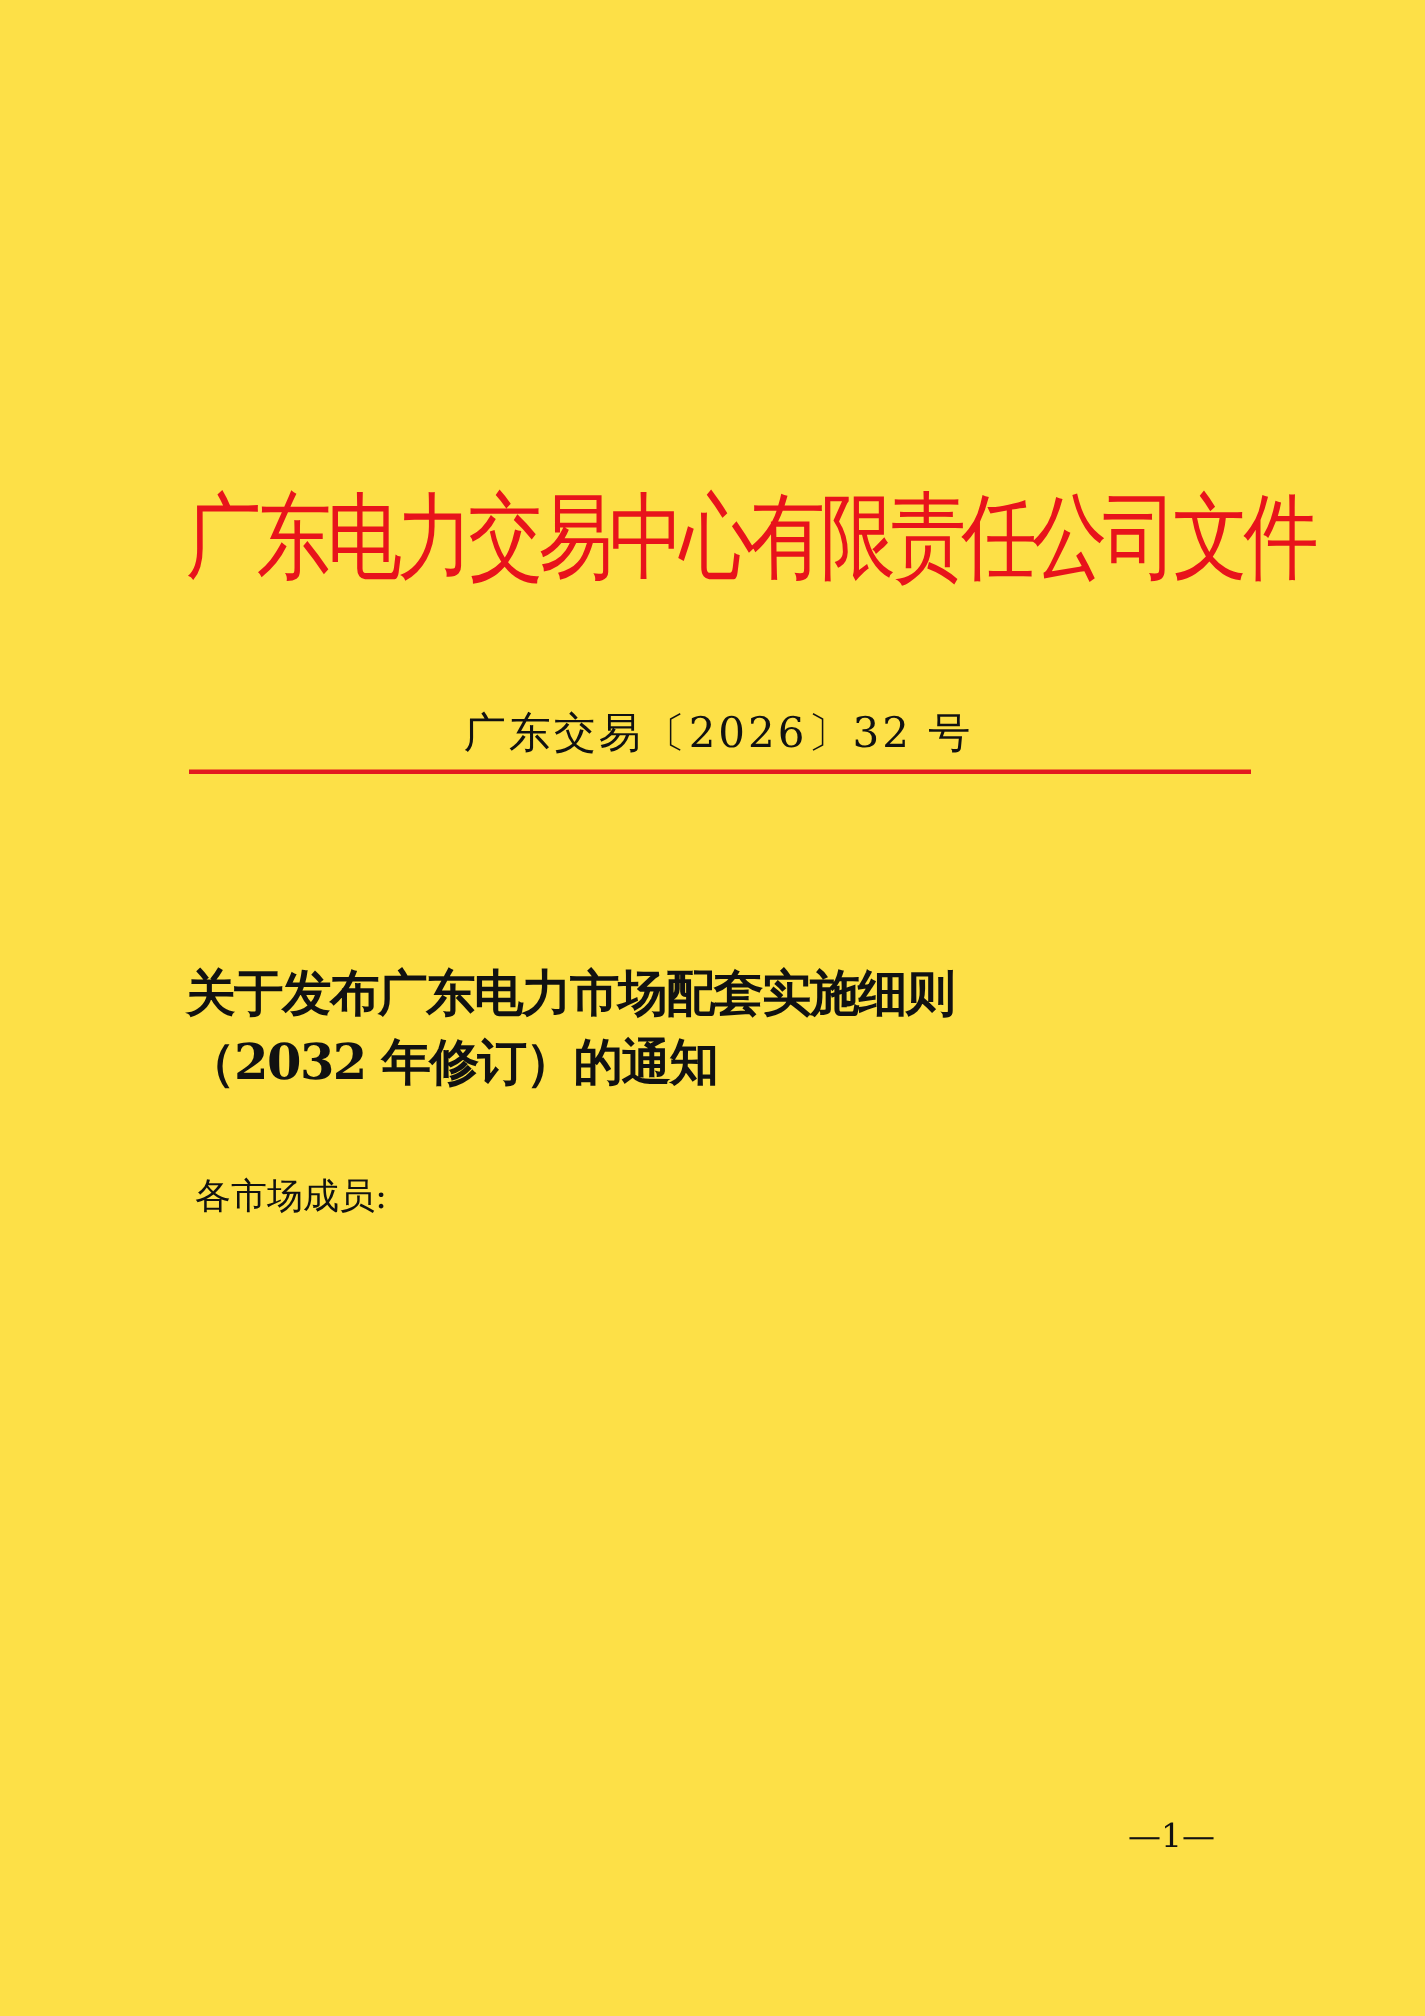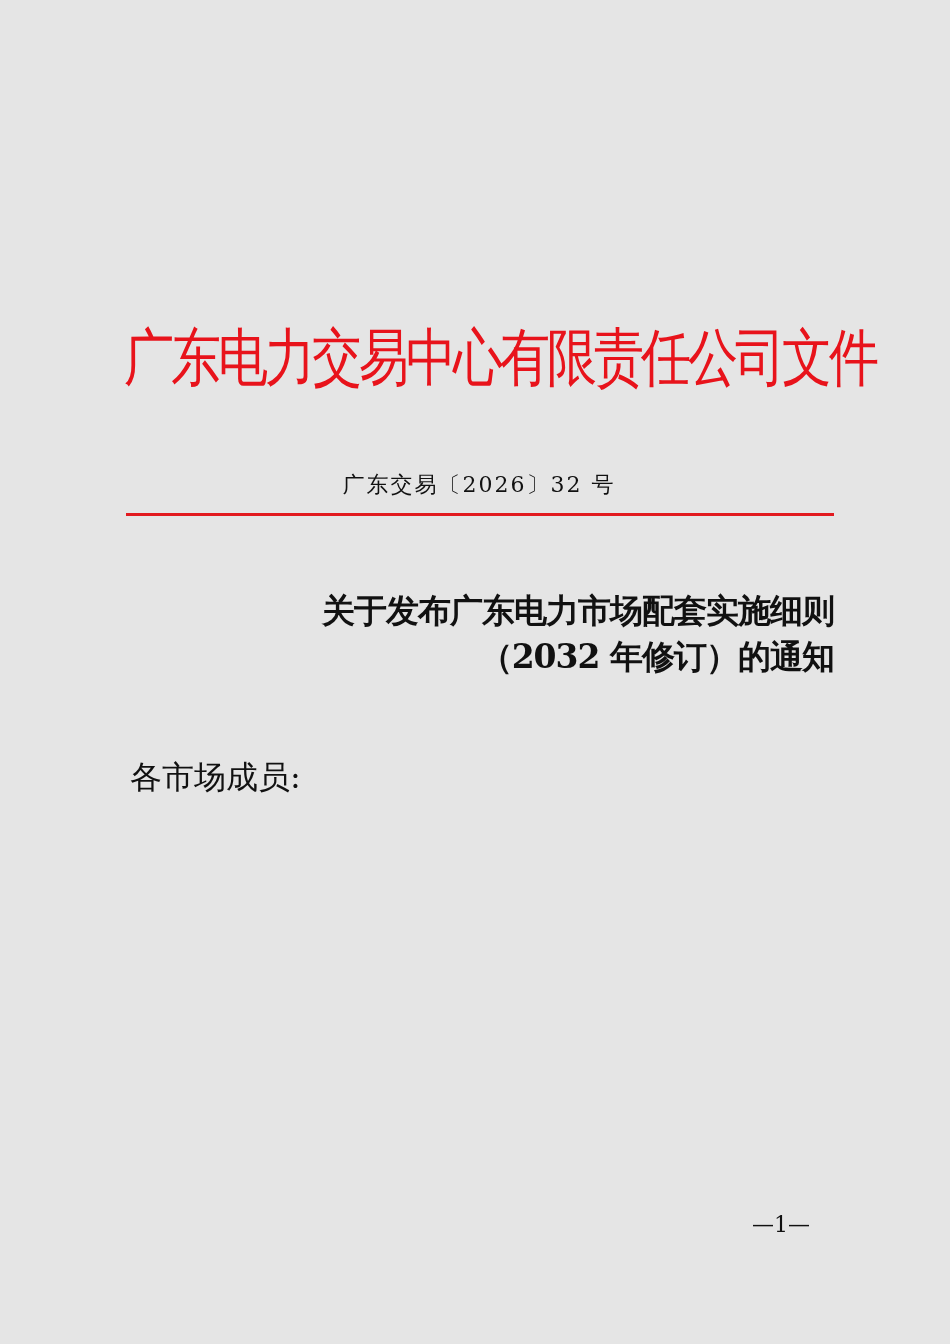--- a/index.html
+++ b/index.html
@@ -1,28 +1,28 @@
 <!DOCTYPE html>
 <html><head>
   <meta charset="utf-8">
   <style>
     html, body { margin: 0; padding: 0; background: #ffffff; }
     body { width: 950px; height: 1344px; position: relative; overflow: hidden;
            font-family: "DejaVu Serif", "Liberation Serif", serif; color: #111; }
-    .page { position: absolute; left: 0; top: 0; width: 950px; height: 1344px; background: #e5e5e5; }
+    .page { position: absolute; left: 0; top: 0; width: 950px; height: 1344px; background: #fde047; }
     .masthead { position: absolute; left: 124px; top: 318px; width: 710px; height: 80px;
                 color: #e8131b; font-family: "DejaVu Serif", serif; font-size: 50px;
                 line-height: 80px; white-space: nowrap; text-align: center;
                 transform: scaleY(1.25); transform-origin: center; letter-spacing: -3px; }
     .docnum { position: absolute; left: 124px; top: 470px; width: 710px; text-align: center;
-              font-size: 22px; letter-spacing: 2px; color: #111; font-family: "DejaVu Serif", serif; }
+              font-size: 28px; letter-spacing: 2px; color: #111; font-family: "DejaVu Serif", serif; }
     .redline { position: absolute; left: 126px; top: 513px; width: 708px; height: 3px; background: #e21a1f; }
-    .title { position: absolute; left: 124px; top: 588px; width: 710px; text-align: right;
+    .title { position: absolute; left: 124px; top: 639px; width: 710px; text-align: left;
              font-size: 33px; font-weight: bold; line-height: 46px; color: #111; letter-spacing: -1px; }
-    .body { position: absolute; left: 130px; top: 754px; width: 702px; font-size: 32px;
+    .body { position: absolute; left: 130px; top: 774px; width: 702px; font-size: 24px;
             line-height: 46px; color: #111; text-align: justify; }
     .body p { margin: 0; }
     .salutation { margin: 0; }
     .indent { text-indent: 48px; }
     .pageno { position: absolute; left: 752px; top: 1212px; font-size: 22px; color: #111; }
   </style>
 </head>
 <body>
 
 <div class="page">

